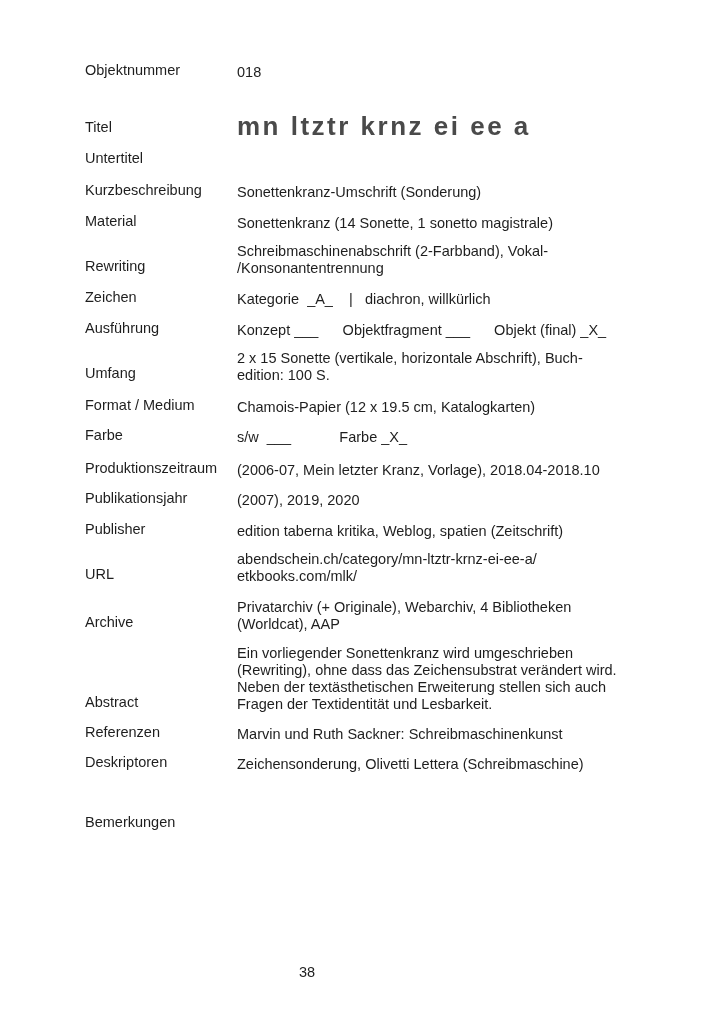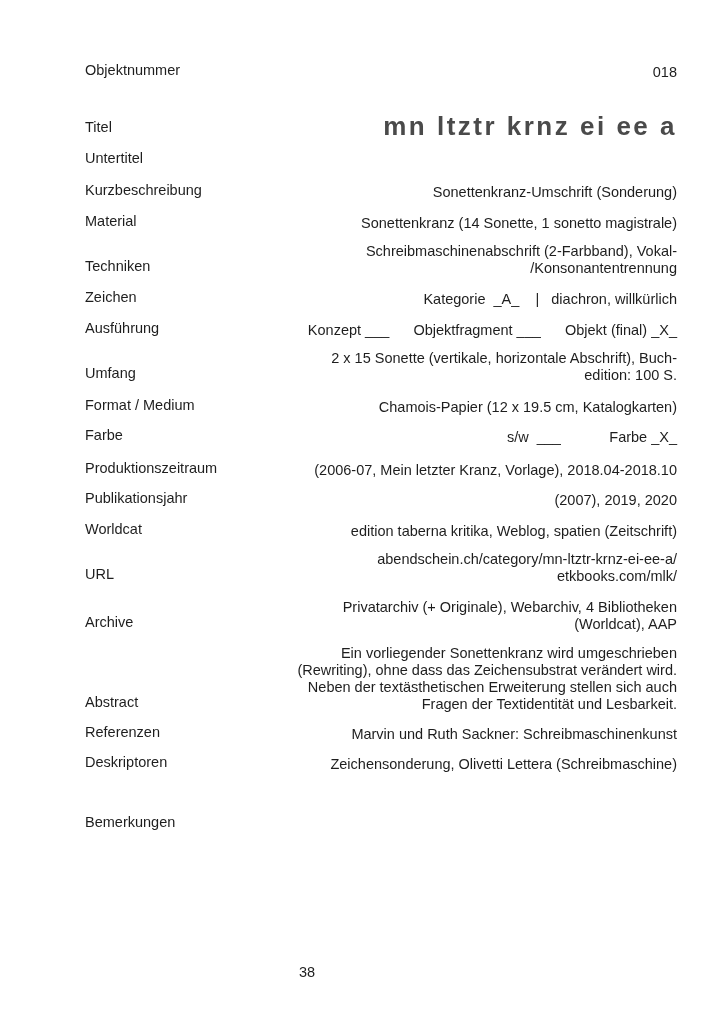--- a/index.html
+++ b/index.html
@@ -29,21 +29,20 @@
     width: 152px;
     flex: 0 0 152px;
     white-space: pre-wrap;
   }
   .value {
     width: 440px;
     flex: 0 0 440px;
     white-space: pre-wrap;
     position: relative;
     top: 2px;
-    text-align: right;
   }
   .title-row .value {
     font-size: 26px;
     line-height: 24px;
     font-weight: bold;
     letter-spacing: 2.5px;
     color: #4a4a4a;
   }
   .page-number {
     position: absolute;
@@ -76,21 +75,21 @@
     <div class="label">Kurzbeschreibung</div>
     <div class="value">Sonettenkranz-Umschrift (Sonderung)</div>
   </div>
 
   <div class="row" style="top:213px">
     <div class="label">Material</div>
     <div class="value">Sonettenkranz (14 Sonette, 1 sonetto magistrale)</div>
   </div>
 
   <div class="row" style="top:241px">
-    <div class="label">Techniken</div>
+    <div class="label">Rewriting</div>
     <div class="value">Schreibmaschinenabschrift (2-Farbband), Vokal-
 /Konsonantentrennung</div>
   </div>
 
   <div class="row" style="top:289px">
     <div class="label">Zeichen</div>
     <div class="value">Kategorie  _A_    |   diachron, willkürlich</div>
   </div>
 
   <div class="row" style="top:320px">
@@ -118,21 +117,21 @@
     <div class="label">Produktionszeitraum</div>
     <div class="value">(2006-07, Mein letzter Kranz, Vorlage), 2018.04-2018.10</div>
   </div>
 
   <div class="row" style="top:490px">
     <div class="label">Publikationsjahr</div>
     <div class="value">(2007), 2019, 2020</div>
   </div>
 
   <div class="row" style="top:521px">
-    <div class="label">Worldcat</div>
+    <div class="label">Publisher</div>
     <div class="value">edition taberna kritika, Weblog, spatien (Zeitschrift)</div>
   </div>
 
   <div class="row" style="top:549px">
     <div class="label">URL</div>
     <div class="value">abendschein.ch/category/mn-ltztr-krnz-ei-ee-a/
 etkbooks.com/mlk/</div>
   </div>
 
   <div class="row" style="top:597px">

